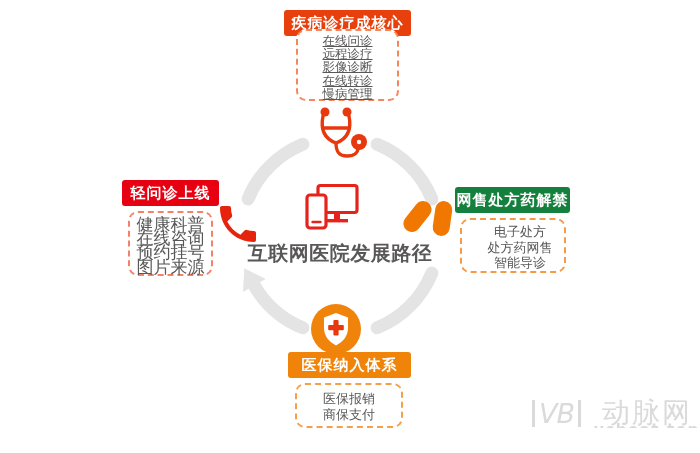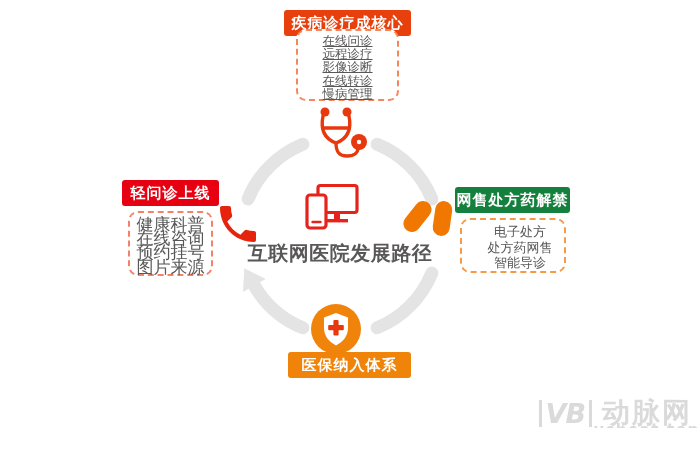--- a/index.html
+++ b/index.html
@@ -25,22 +25,22 @@
   .box-top{left:296px;top:29px;width:103px;height:72px;padding:3px 0;font-size:12.5px;line-height:13.2px;border-color:#f5885a;text-decoration:underline;}
   .box-left{left:128px;top:211px;width:85px;height:65px;padding:4px 0;font-size:17px;line-height:14.2px;border-color:#f4826b;}
   .box-right{left:460px;top:218px;width:106px;height:55px;padding:4px 0 0 14px;font-size:13px;line-height:15.6px;text-align:center;border-color:#f59a45;}
   .box-bottom{left:295px;top:383px;width:108px;height:45px;padding:6px 0;font-size:13px;line-height:16px;border-color:#f5a048;}
   .ic{position:absolute;z-index:2;}
   .center-title{
     position:absolute;z-index:2;left:230px;top:240px;width:220px;text-align:center;
     font-size:20px;font-weight:bold;color:#595757;letter-spacing:0.5px;
   }
   .wm{
-    position:absolute;z-index:1;right:8px;top:394px;display:flex;align-items:center;gap:10px;
-    color:#dadada;font-weight:bold;
+    position:absolute;z-index:1;right:8px;top:394px;display:flex;align-items:center;gap:21px;
+    color:#dadada;font-weight:normal;
   }
   .wm-logo{
     font-size:27px;font-style:italic;letter-spacing:-1px;
     border-left:3px solid #dadada;border-right:3px solid #dadada;padding:0 4px;line-height:27px;
   }
   .wm-brand{font-size:28px;letter-spacing:2px;}
   .wm-domain{
     position:absolute;z-index:1;left:594px;top:421px;color:#dadada;
     font-size:15px;letter-spacing:1.5px;font-weight:bold;
   }
@@ -100,20 +100,24 @@
     <div class="item">电子处方</div>
     <div class="item">处方药网售</div>
     <div class="item">智能导诊</div>
   </div>
   <svg class="ic" style="left:401px;top:193px" width="58" height="52" viewBox="0 0 58 52">
     <rect x="8" y="6" width="17" height="35" rx="8.5" fill="#f07800" transform="rotate(38 16.5 23.5)"></rect>
     <rect x="33" y="8" width="17" height="35" rx="8.5" fill="#f07800" transform="rotate(8 41.5 25.5)"></rect>
   </svg>
 
   <div class="hdr hdr-bottom">医保纳入体系</div>
+  <div class="box box-bottom">
+    <div class="item">医保报销</div>
+    <div class="item">商保支付</div>
+  </div>
   <svg class="ic" style="left:311px;top:304px" width="50" height="50" viewBox="0 0 50 50">
     <circle cx="25" cy="25" r="25" fill="#f0830a"></circle>
     <path d="M25 9 L37 13.5 V24 C37 32.5 31.5 38 25 41.5 C18.5 38 13 32.5 13 24 V13.5 Z" fill="#ffffff"></path>
     <rect x="22.4" y="16" width="5.2" height="15.5" rx="1" fill="#e8380d"></rect>
     <rect x="17.2" y="21.1" width="15.6" height="5.2" rx="1" fill="#e8380d"></rect>
   </svg>
 
   <svg class="ic" style="left:303px;top:182px" width="58" height="52" viewBox="0 0 58 52">
     <rect x="15" y="3.5" width="39" height="27" rx="2.5" fill="#ffffff" stroke="#e5231b" stroke-width="3.2"></rect>
     <rect x="31" y="30.5" width="6" height="6.5" fill="#e5231b"></rect>

